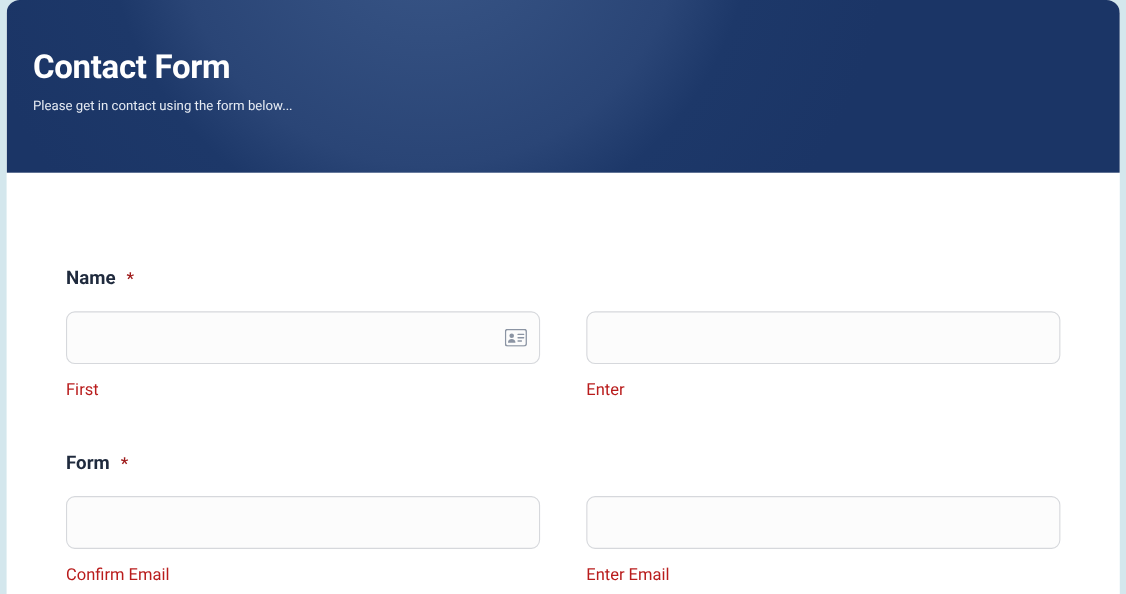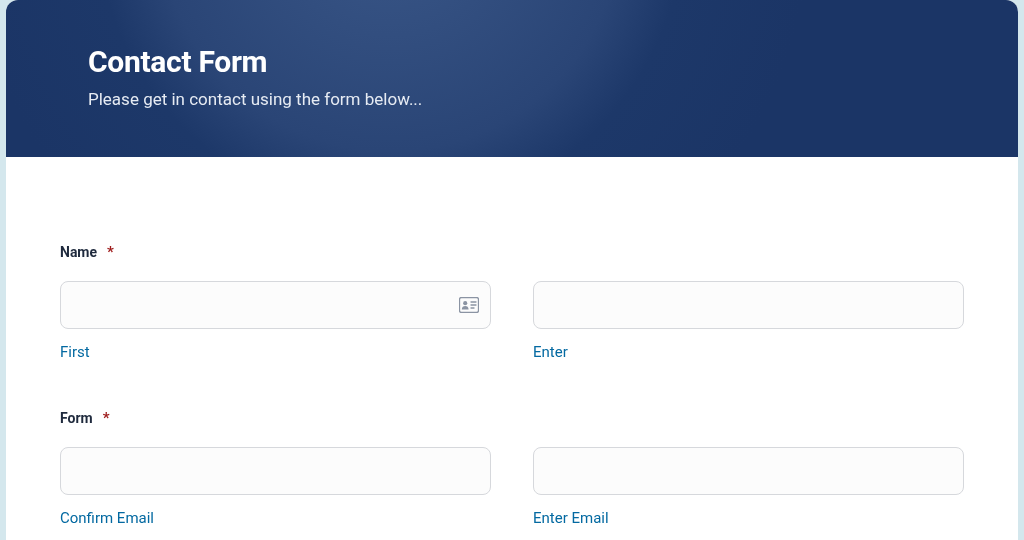--- a/index.html
+++ b/index.html
@@ -13,48 +13,48 @@
     .container {
       background: #ffffff;
       margin: 0 6px;
       border-radius: 12px 12px 0 0;
       overflow: hidden;
       height: 540px;
     }
     .header {
       background: #1e3a6b;
       background: radial-gradient(ellipse 420px 420px at 38% -80px, #3a5788 0%, #2a4576 55%, #1d3869 70%, #1b3566 100%);
-      padding: 44px 54px 44px 82px;
+      padding: 44px 54px 44px 24px;
       color: #ffffff;
       height: 157px;
     }
     .header-title {
       font-size: 30px;
       font-weight: 700;
       margin-bottom: 10px;
       letter-spacing: -0.3px;
     }
     .header-subtitle {
-      font-size: 17px;
+      font-size: 12px;
       font-weight: 400;
       color: #e6ebf3;
     }
     .form-body {
       padding: 86px 54px 20px 54px;
     }
     .field-group {
       margin-bottom: 48px;
     }
     .field-label-row {
       display: flex;
       align-items: baseline;
       margin-bottom: 20px;
     }
     .field-label {
-      font-size: 14px;
+      font-size: 17px;
       font-weight: 700;
       color: #1f2a3d;
       text-align: right;
     }
     .required-mark {
       color: #9e1b1b;
       font-size: 15px;
       font-weight: 700;
       margin-left: 10px;
     }
@@ -75,21 +75,21 @@
       height: 48px;
       border: 1px solid #d6d8dc;
       border-radius: 8px;
       background: #fcfcfc;
       font-size: 15px;
       padding: 0 14px;
       outline: none;
     }
     .sublabel {
       font-size: 15px;
-      color: #0369a1;
+      color: #b91c1c;
       margin-top: 14px;
     }
     .autofill-icon {
       position: absolute;
       right: 12px;
       top: 50%;
       transform: translateY(-50%);
       color: #8b94a3;
       display: flex;
     }

